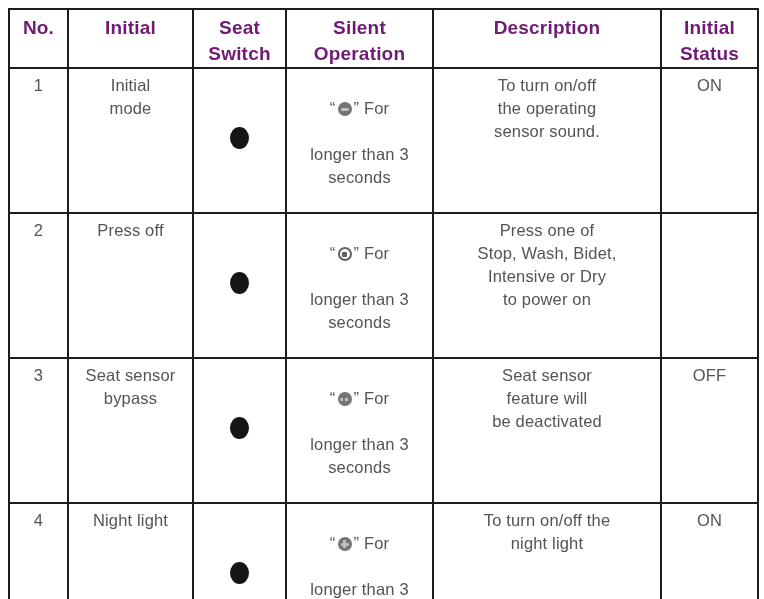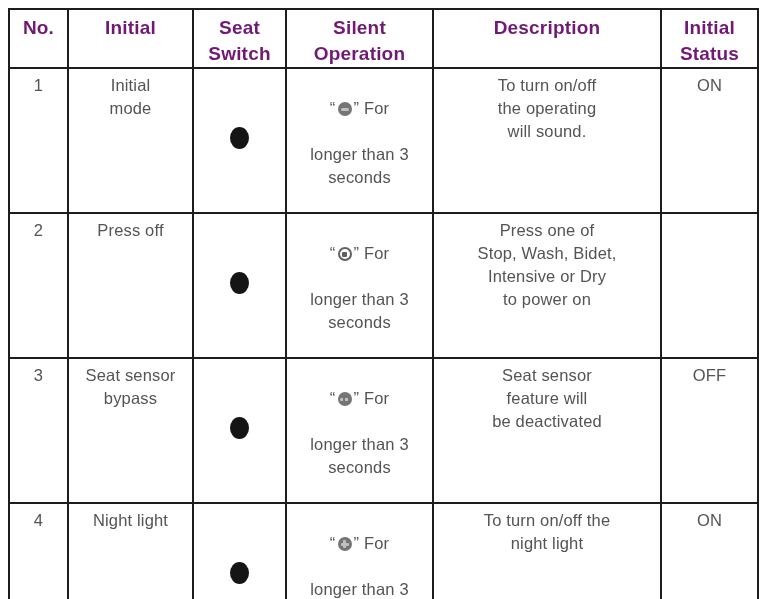--- a/index.html
+++ b/index.html
@@ -104,21 +104,21 @@
       <td>Initial
 mode</td>
       <td class="c-seat"><span class="dot"></span></td>
       <td>
         <span class="swline"><span>“</span><span class="ic ic-minus"></span><span>” For</span></span>
         <span class="swrest">longer than 3
 seconds</span>
       </td>
       <td>To turn on/off
 the operating
-will sound.</td>
+sensor sound.</td>
       <td>ON</td>
     </tr>
 
     <tr class="r1">
       <td>2</td>
       <td>Press off</td>
       <td class="c-seat"><span class="dot"></span></td>
       <td>
         <span class="swline"><span>“</span><span class="ic ic-power"></span><span>” For</span></span>
         <span class="swrest">longer than 3

